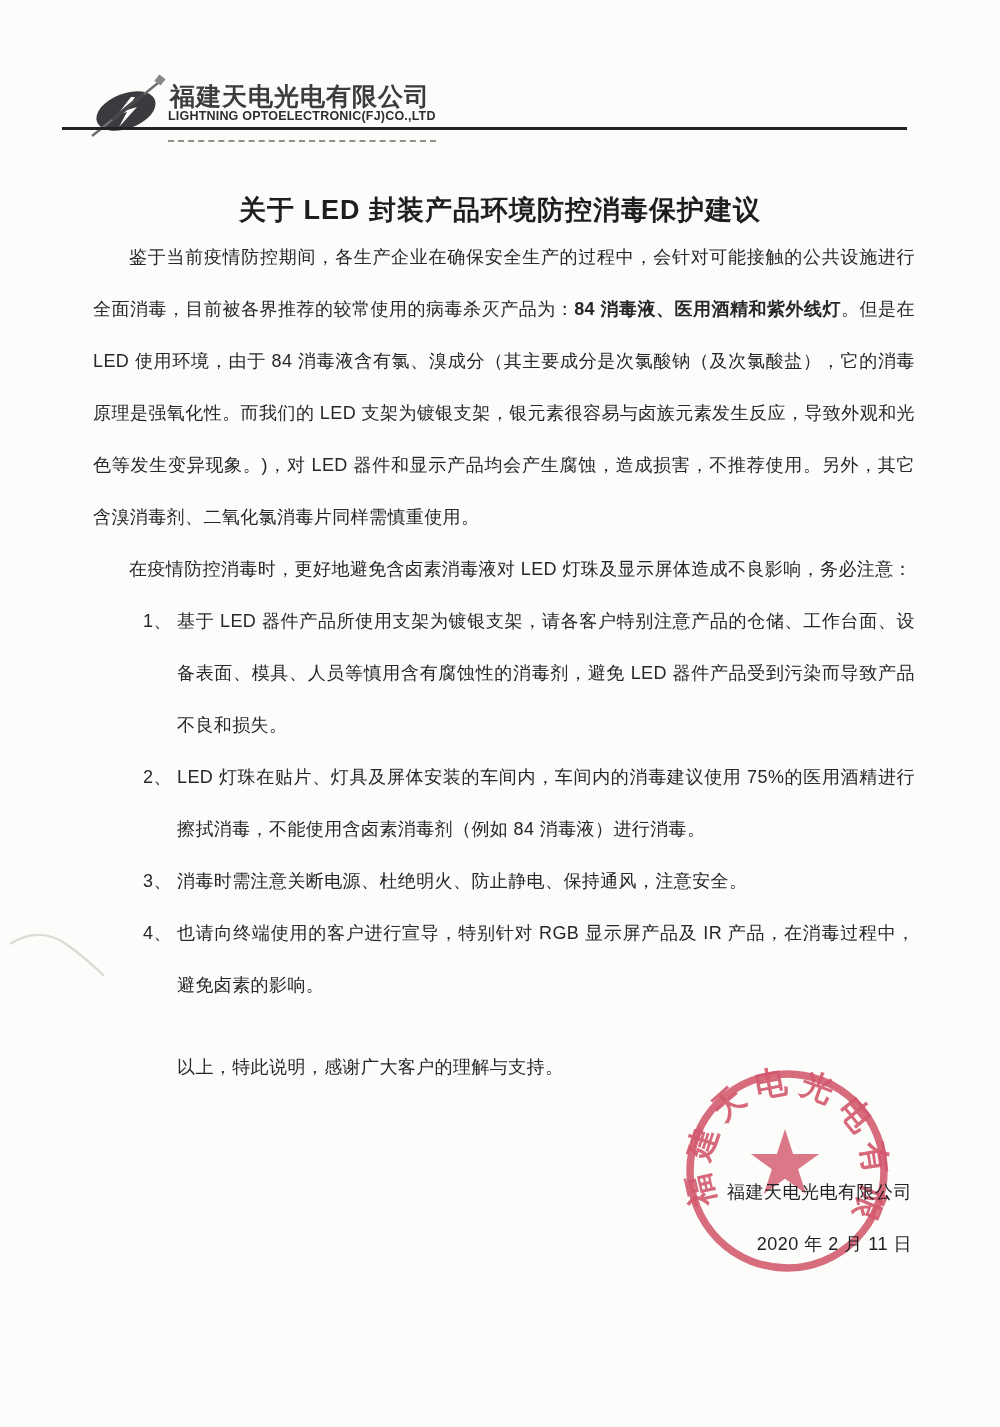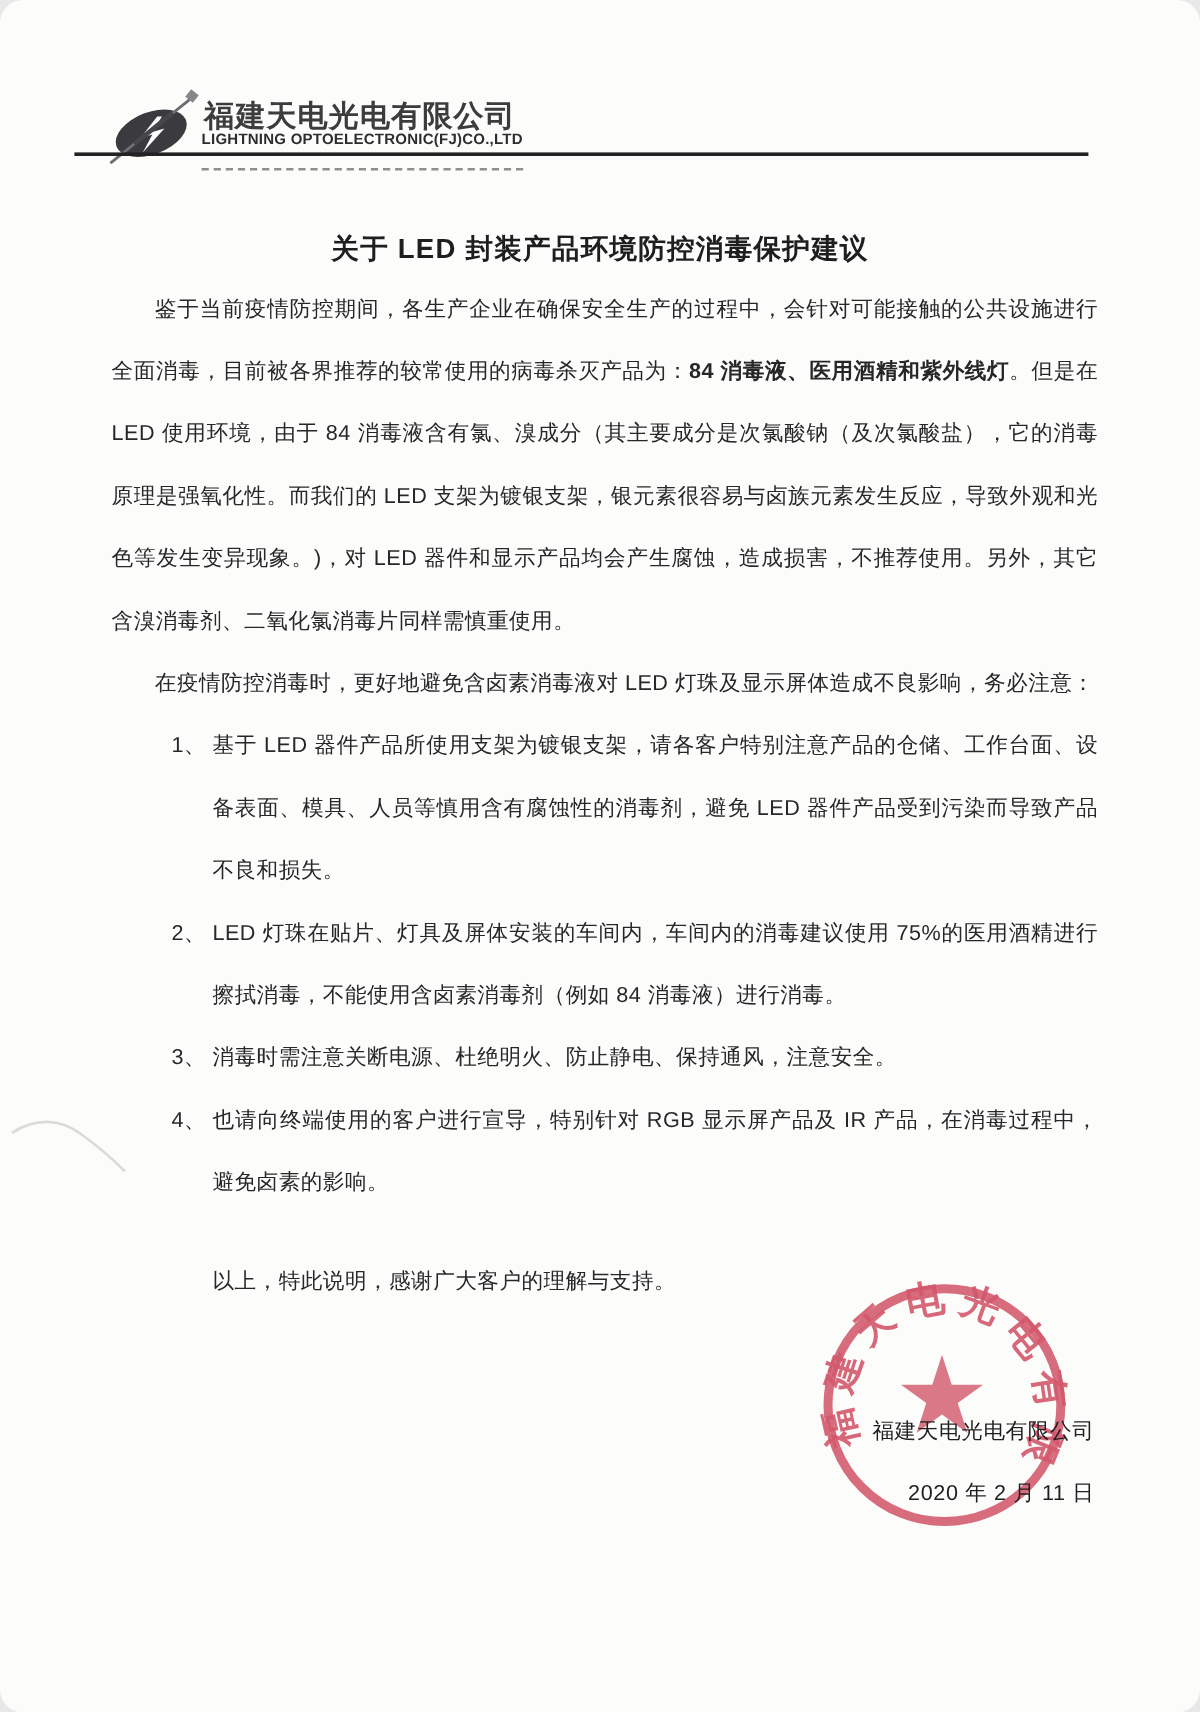--- a/index.html
+++ b/index.html
@@ -6,41 +6,40 @@
   html, body { background: #e8e8e8; }
   .page {
     position: relative;
     width: 1000px;
     height: 1427px;
     margin: 0 auto;
     background: #fcfcfa;
     font-family: "Liberation Sans", sans-serif;
     color: #2a2a2a;
     overflow: hidden;
-    border-radius: 19px;
   }
   
   .logo-svg { position: absolute; left: 84px; top: 70px; width: 92px; height: 72px; }
   .company-cn {
     position: absolute; left: 170px; top: 80px;
     font-size: 25px; font-weight: 700; color: #3c3c3e; letter-spacing: 1px;
   }
   .company-en {
     position: absolute; left: 168px; top: 109px;
     font-size: 12.5px; font-weight: 700; color: #2d2d2f; letter-spacing: 0.2px;
     border-bottom: 2px dashed #8f8f8c; padding-bottom: 17px;
   }
   .header-rule {
     position: absolute; left: 62px; top: 127px; width: 845px; height: 3px;
     background: #232325;
   }
   
   .doc-title {
     position: absolute; left: 0; top: 192px; width: 100%;
-    text-align: center; font-size: 23px; font-weight: 700; color: #1e1e20;
+    text-align: center; font-size: 27px; font-weight: 700; color: #1e1e20;
     letter-spacing: 1px;
   }
   
   .body-text {
     position: absolute; left: 93px; top: 231px; width: 822px;
     font-size: 18px; line-height: 52px; text-align: justify;
     color: #27272a; letter-spacing: 0.4px;
   }
   .body-text p.indent { text-indent: 2em; }
   .bold-run { font-weight: 700; }

